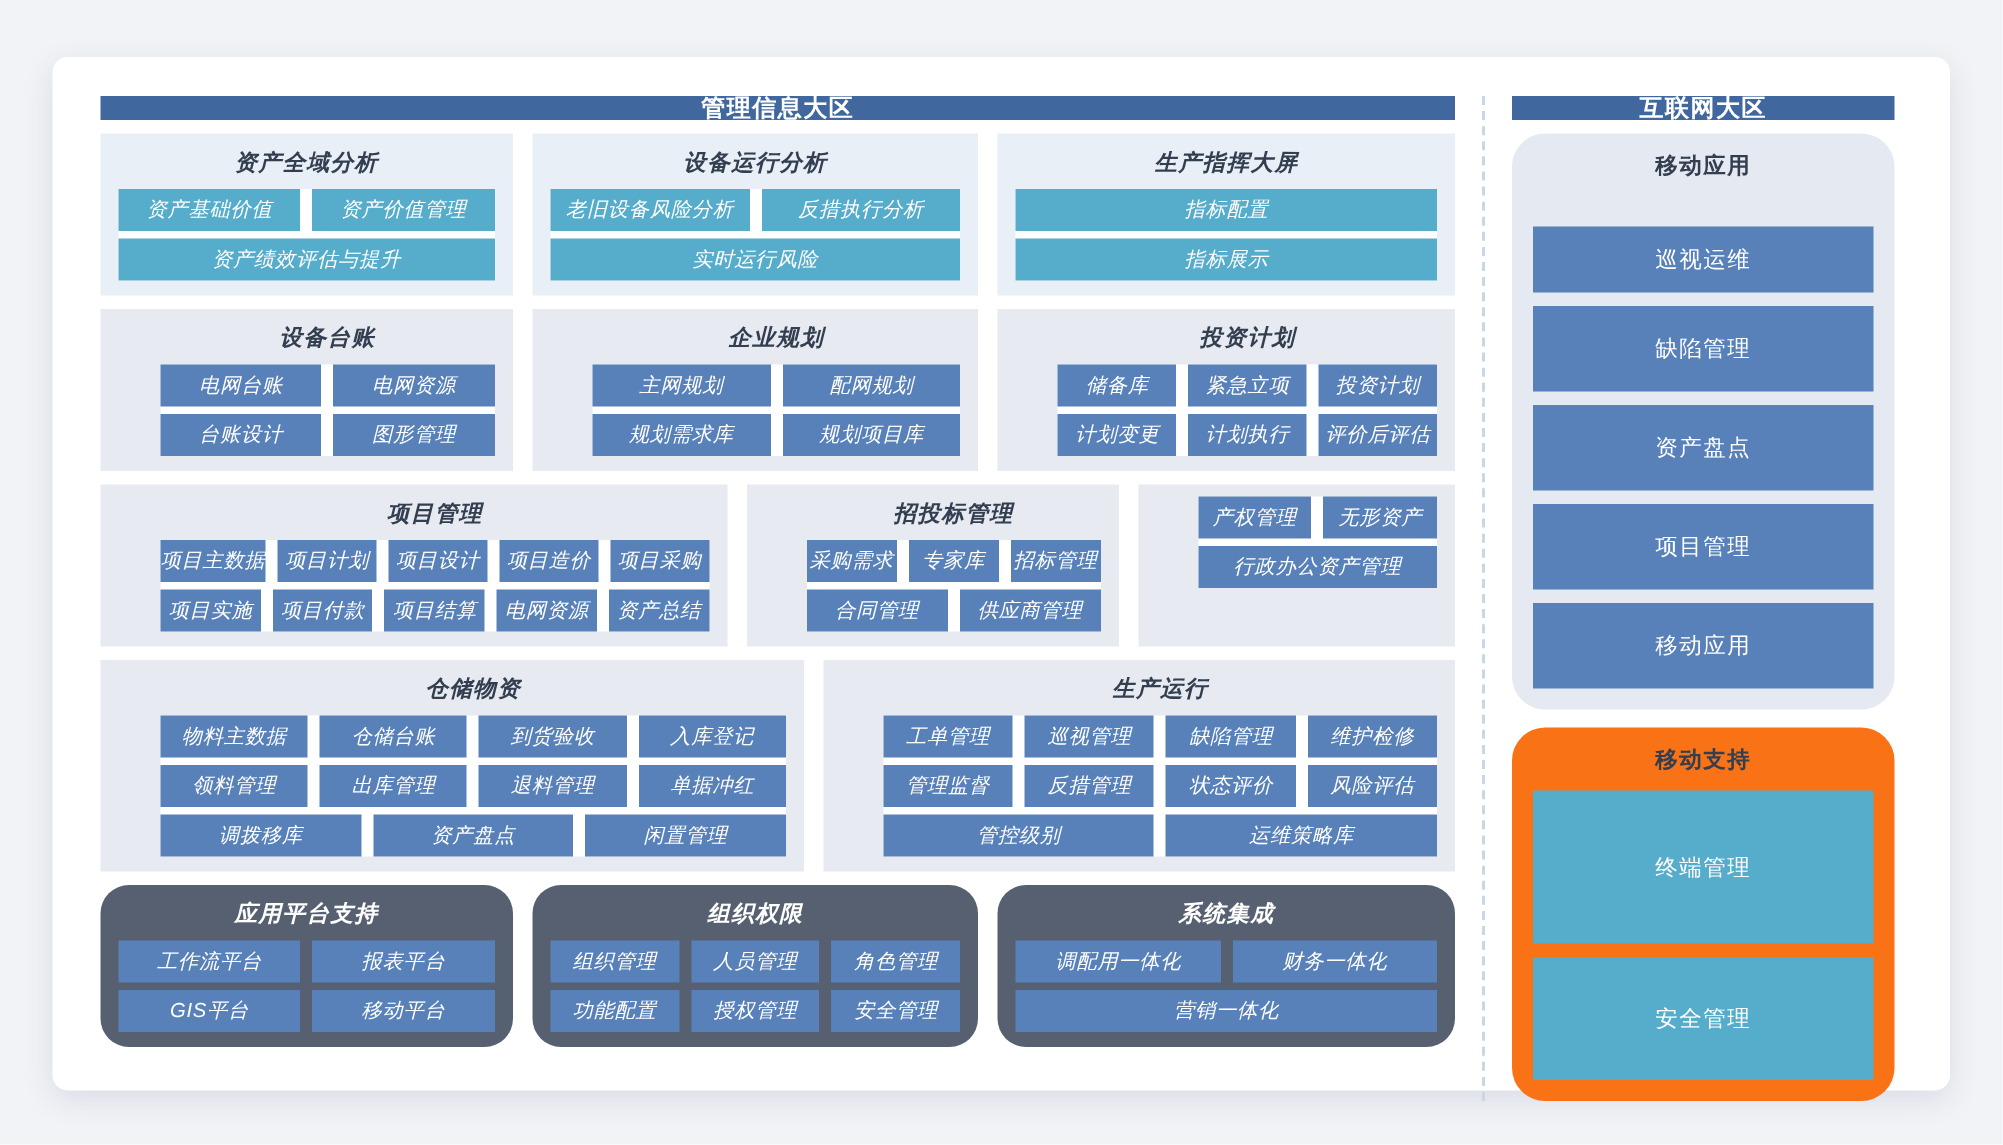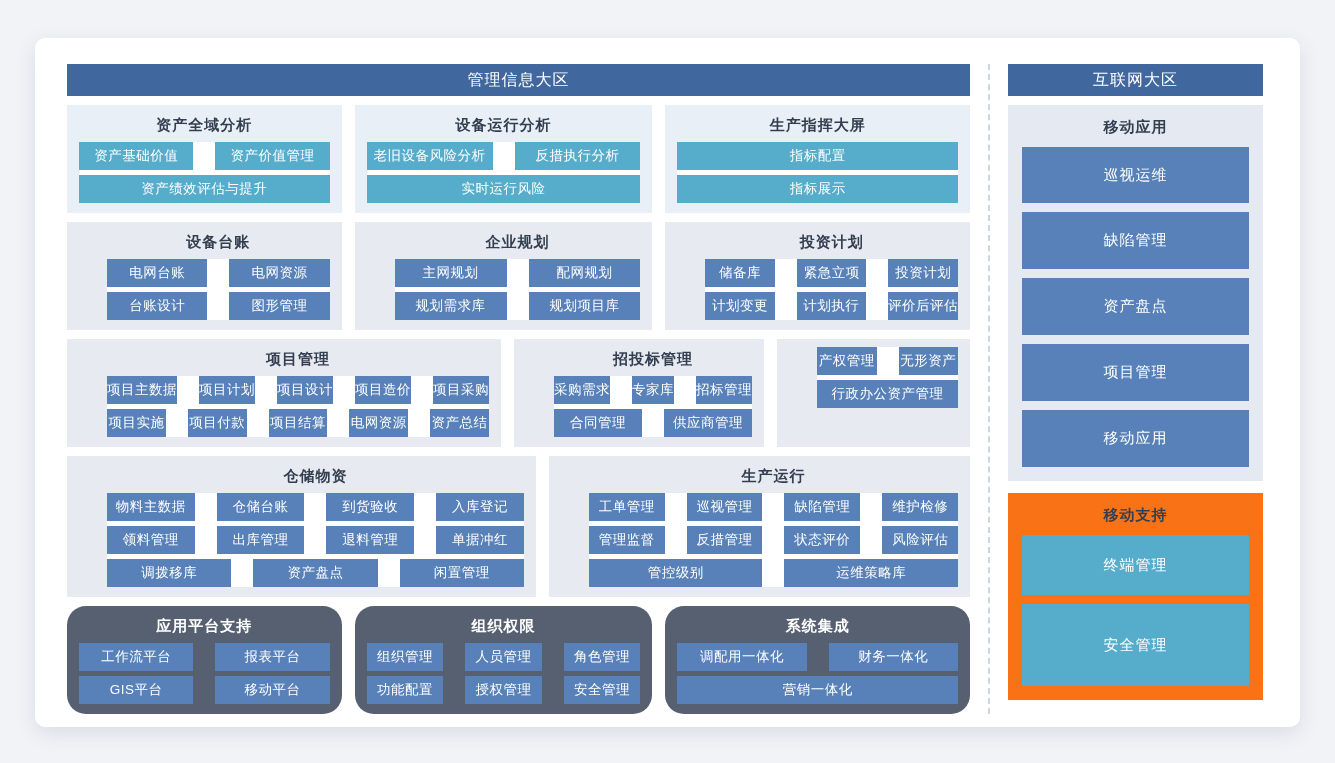--- a/index.html
+++ b/index.html
@@ -19,44 +19,44 @@
     position:absolute; left:35px; top:38px; width:1265px; height:689px;
     background:var(--card-bg); border-radius:10px;
     box-shadow:0 6px 20px rgba(60,80,120,.13);
     padding:26px 32px 16px 32px;
   }
   .zones{display:flex; align-items:stretch;}
   .zone-left{width:903px; flex:none;}
   .zone-right{width:255px; flex:none;}
   .zone-divider{width:0; border-left:2px dashed var(--divider); margin:0 18px; align-self:stretch;}
   .zone-header{
-    height:32px; background:var(--header-bg); color:#fff;
+    height:16px; background:var(--header-bg); color:#fff;
     display:flex; align-items:center; justify-content:center;
-    font-size:16px; font-weight:normal; letter-spacing:1px;
+    font-size:16px; font-weight:bold; letter-spacing:1px;
   }
   .panel-row{display:grid; gap:13px; margin-top:9px;}
-  .panel{padding:8px 12px 10px 12px;}
+  .panel{padding:8px 12px 10px 12px;font-style:italic;}
   .panel.light-blue{background:var(--panel-light-blue);}
   .panel.light-gray{background:var(--panel-light-gray);padding-left:40px;}
   .panel.dark{background:var(--panel-dark);border-radius:19px;}
   .panel-title{
     text-align:center; font-size:15px; font-weight:bold; color:var(--title-text);
     line-height:24px; margin-bottom:5px; letter-spacing:1px;
   }
   .panel.dark .panel-title{color:#FFFFFF;}
   .btn-grid{display:flex; flex-direction:column; gap:5px; background:var(--gap-white);}
   .panel.dark .btn-grid{background:transparent;}
-  .btn-row{display:flex; gap:22px;}
+  .btn-row{display:flex; gap:8px;}
   .btn{
     flex:1; height:28px; display:flex; align-items:center; justify-content:center;
     color:#fff; font-size:13.5px; letter-spacing:0.5px; cursor:default; white-space:nowrap;
   }
   .btn.teal{background:var(--btn-teal);}
   .btn.blue{background:var(--btn-blue);}
-  .side-panel{padding:10px 14px 14px 14px; margin-top:9px;}
+  .side-panel{padding:10px 14px 14px 14px; margin-top:9px;border-radius:22px;}
   .side-panel.light-gray{background:#E4E9F2;}
   .side-panel.light-blue{background:#f97316;}
   .side-panel .panel-title{margin-bottom:8px;}
   .side-btn-col{display:flex; flex-direction:column; gap:9px;}
   .side-btn{
     display:flex; align-items:center; justify-content:center;
     color:#fff; font-size:15px; letter-spacing:1px; cursor:default;
   }
   .side-btn.teal{background:var(--btn-teal);}
   .side-btn.blue{background:var(--btn-blue);}
@@ -284,30 +284,30 @@
           </div>
         </div>
     </div>
     <div class="zone-divider"></div>
     <div class="zone-right">
       <div class="zone-header">互联网大区</div>
       <div id="right-sections">
           <div class="side-panel light-gray" style="margin-top: 9px;">
             <div class="panel-title">移动应用</div>
             <div class="side-btn-col">
-              <div class="side-btn blue" style="height: 56px;">巡视运维</div>
+              <div class="side-btn blue" style="height: 44px; margin-top: 20px;">巡视运维</div>
               <div class="side-btn blue" style="height: 57px;">缺陷管理</div>
               <div class="side-btn blue" style="height: 57px;">资产盘点</div>
               <div class="side-btn blue" style="height: 57px;">项目管理</div>
               <div class="side-btn blue" style="height: 57px;">移动应用</div>
             </div>
           </div>
           <div class="side-panel light-blue" style="margin-top: 12px;">
             <div class="panel-title">移动支持</div>
             <div class="side-btn-col">
-              <div class="side-btn teal" style="height: 60px;">终端管理</div>
+              <div class="side-btn teal" style="height: 102px;">终端管理</div>
               <div class="side-btn teal" style="height: 82px;">安全管理</div>
             </div>
           </div>
         </div>
     </div>
   </div>
 </div>
 
 </body></html>

